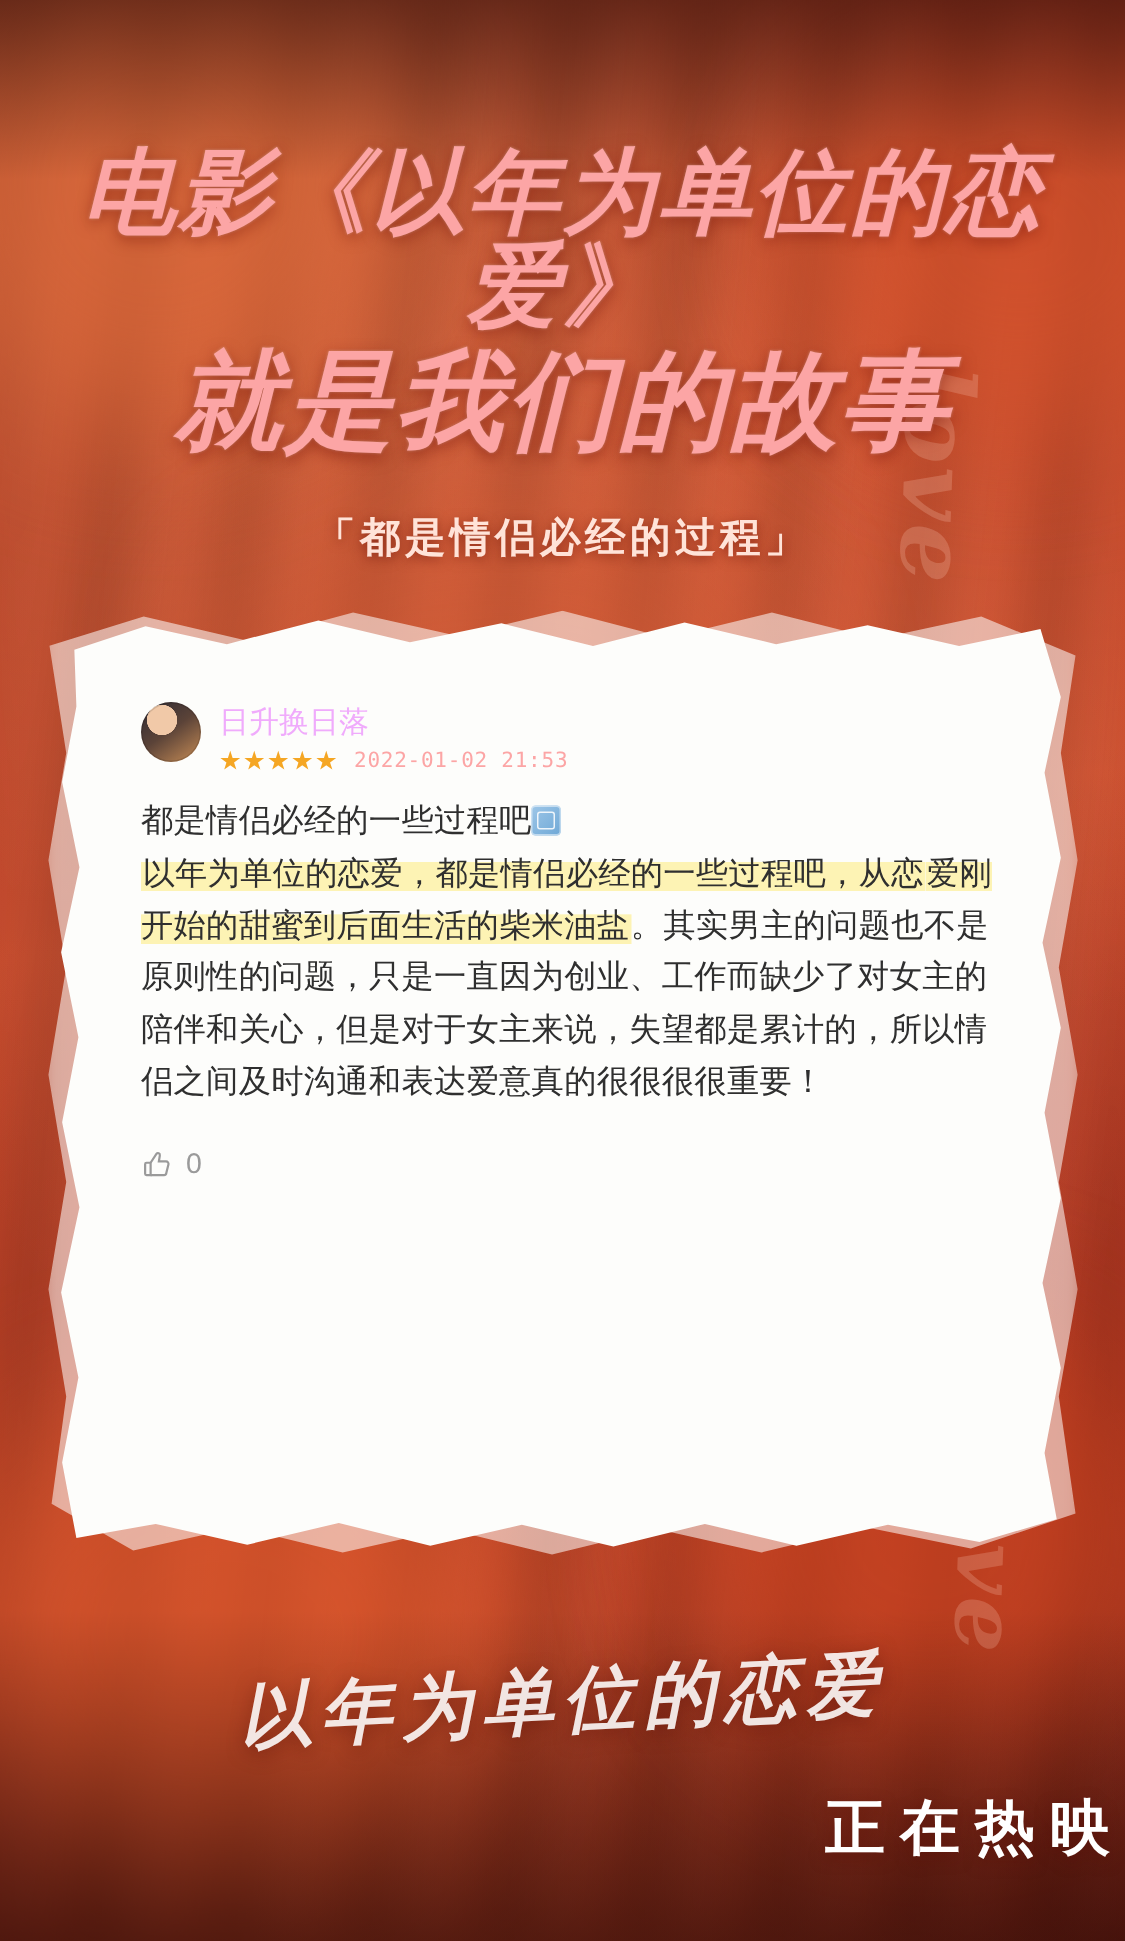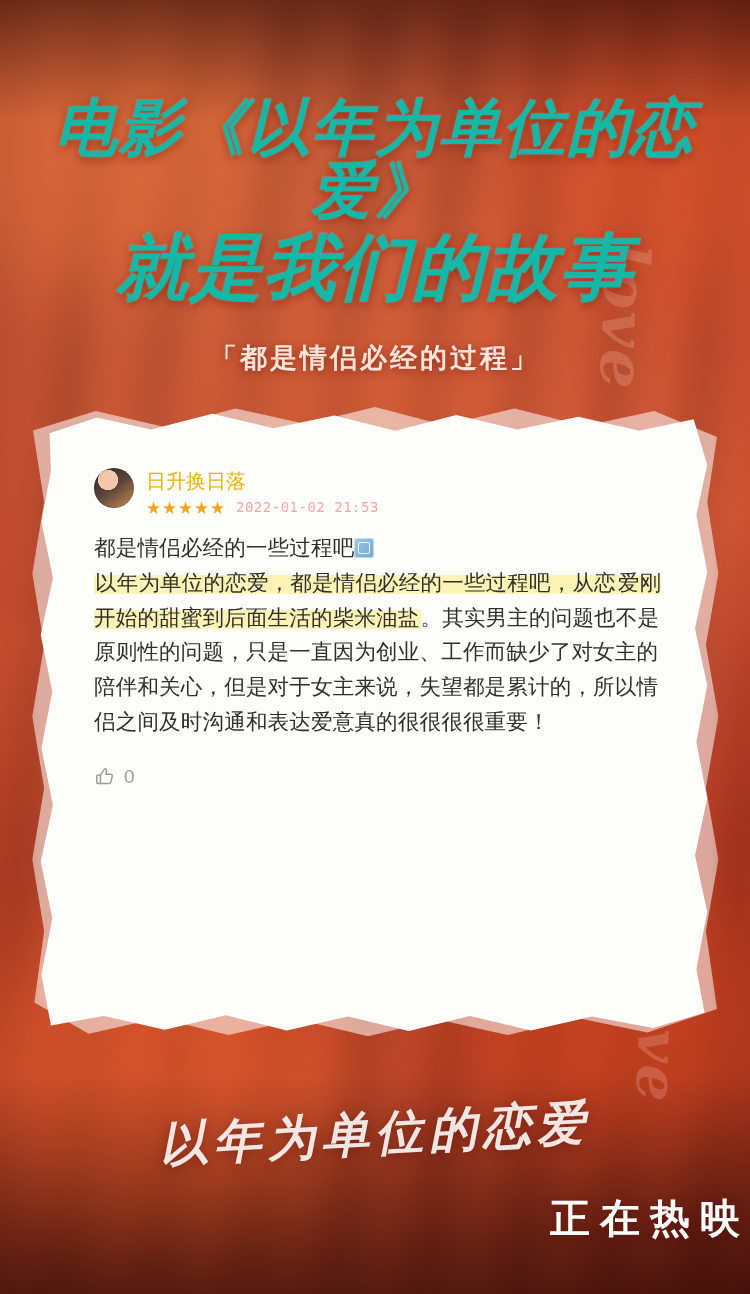--- a/index.html
+++ b/index.html
@@ -83,21 +83,21 @@
     position: absolute;
     left: 0; right: 0; top: 96px;
     text-align: center;
     padding: 0 18px;
     box-sizing: border-box;
   }
   .hl-line {
     font-family: "DejaVu Serif", serif;
     font-weight: 700;
     font-style: italic;
-    color: #14b8a6;
+    color: #fca5a5;
     line-height: 1.02;
     letter-spacing: 2px;
     text-shadow:
       0 3px 10px rgba(120,20,10,0.55),
       0 0 2px rgba(255,255,255,0.4);
   }
   .hl-line.l1 { font-size: 62px; }
   .hl-line.l2 { font-size: 72px; margin-top: 8px; text-align: center; }
   .hl-sub {
     margin-top: 36px;
@@ -170,21 +170,21 @@
     overflow: hidden;
     flex: 0 0 auto;
     background:
       radial-gradient(circle at 35% 30%, #f1c9a8 0 26%, rgba(0,0,0,0) 27%),
       linear-gradient(145deg, #2d2a33 0%, #5b4338 48%, #c88d56 100%);
     box-shadow: inset 0 0 0 1px rgba(0,0,0,.12);
   }
   .head-text { padding-top: 1px; }
   .user-name {
     font-size: 20px;
-    color: #eab308;
+    color: #f0abfc;
     line-height: 1.2;
     font-family: "DejaVu Sans", sans-serif;
   }
   .meta-row {
     display: flex;
     align-items: center;
     gap: 10px;
     margin-top: 6px;
   }
   .stars {

